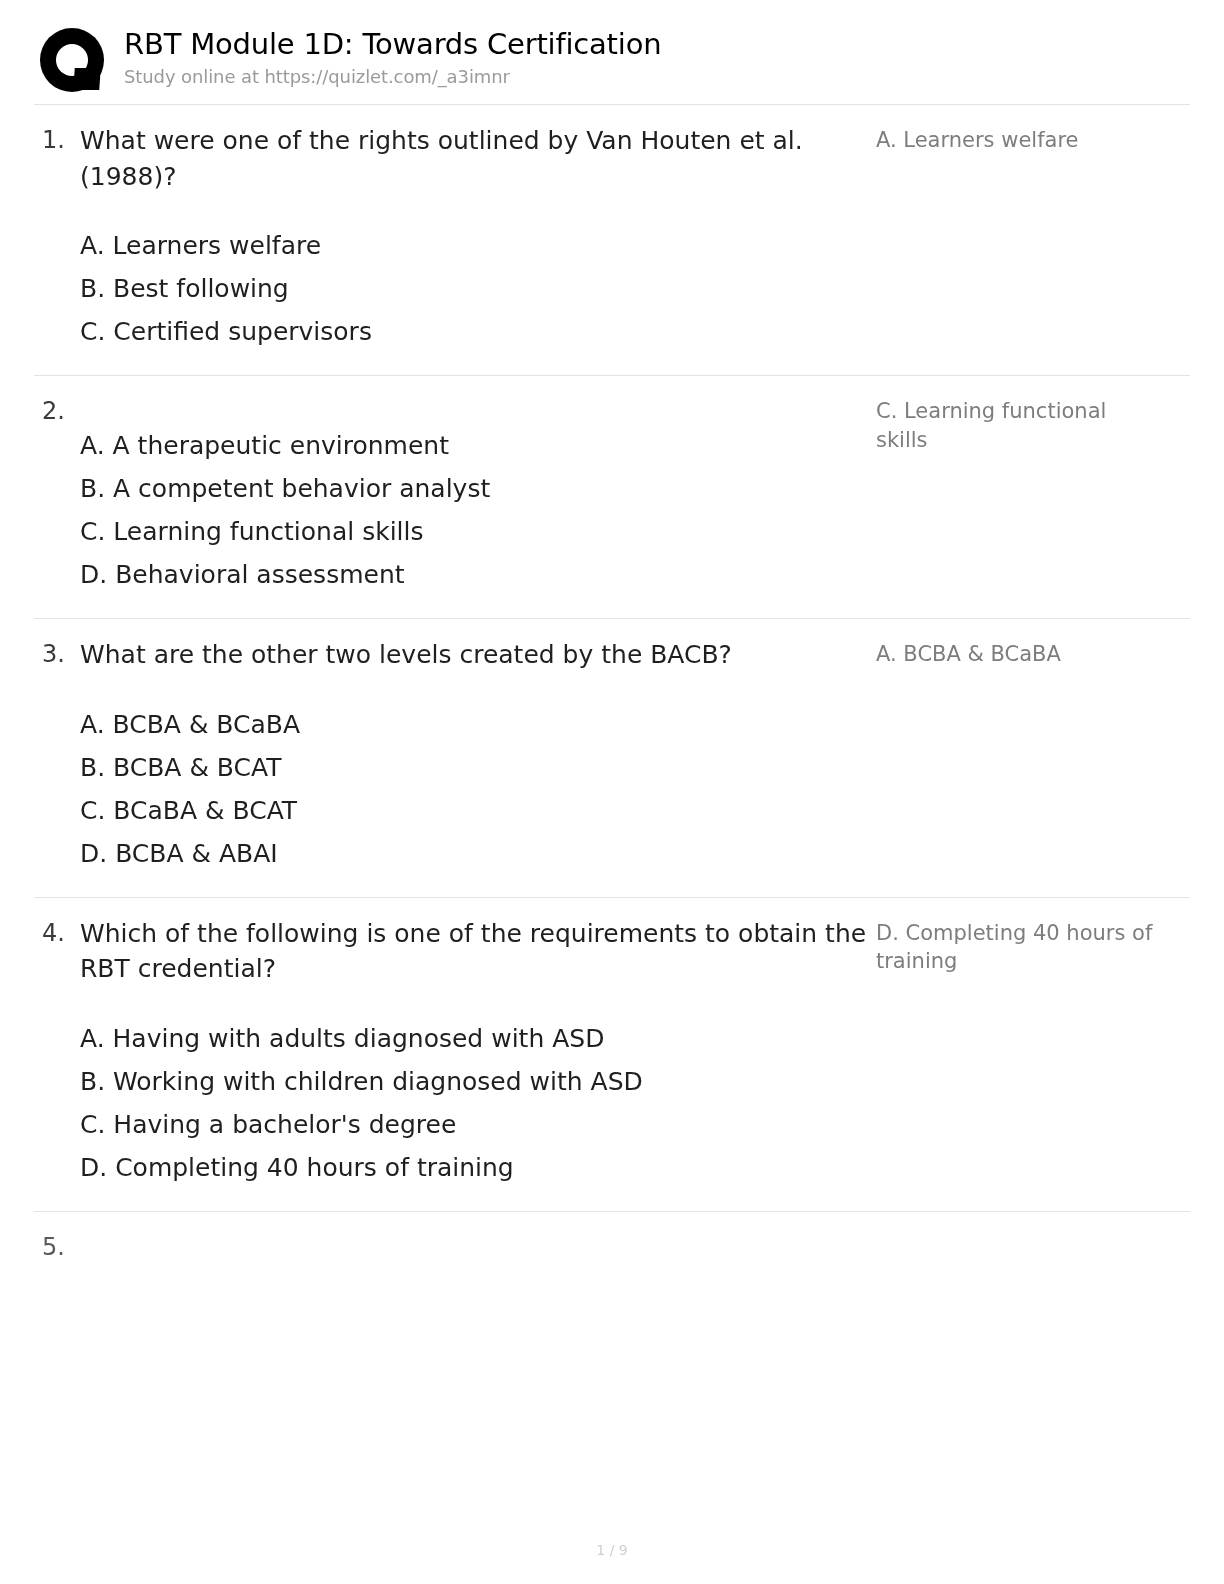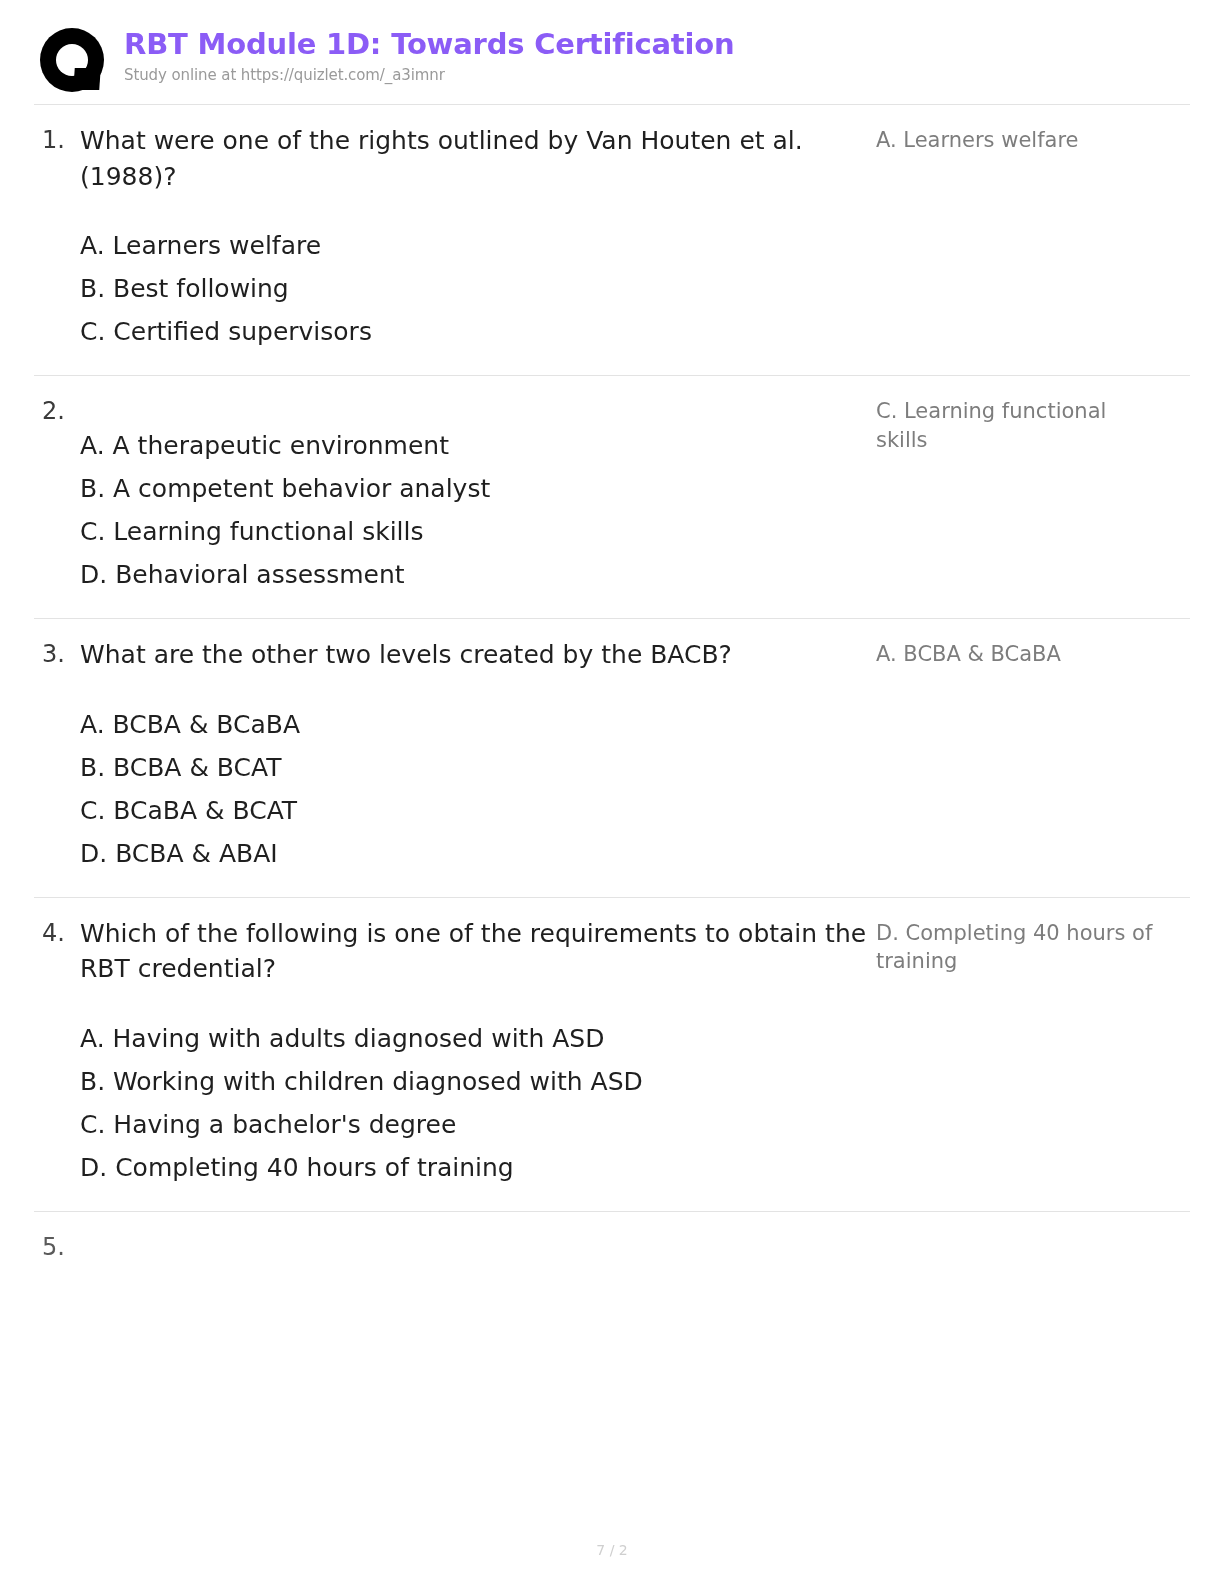--- a/index.html
+++ b/index.html
@@ -64,26 +64,26 @@
     background: #000000;
     transform: skewX(-4deg);
   }
   .header-text {
     padding-left: 12px;
     padding-top: 6px;
   }
   .doc-title {
     font-size: 29px;
     line-height: 1.15;
-    color: #8b5cf6;
-    font-weight: 700;
+    color: #000000;
+    font-weight: 400;
     letter-spacing: -0.2px;
   }
   .doc-subtitle {
-    font-size: 15px;
+    font-size: 18px;
     color: #9a9a9a;
     margin-top: 5px;
     letter-spacing: -0.1px;
   }
 
   
   .rule {
     height: 1px;
     background: #e3e3e3;
     margin: 0 10px;
@@ -230,15 +230,15 @@
   <div class="rule"></div>
 
   <div class="qrow last">
     <div class="qnum">5.</div>
     <div class="qbody">
       <div class="qtext"></div>
     </div>
     <div class="qanswer"></div>
   </div>
 
-  <div class="footer">7 / 2</div>
+  <div class="footer">1 / 9</div>
 
 </div>
 
 </body></html>

